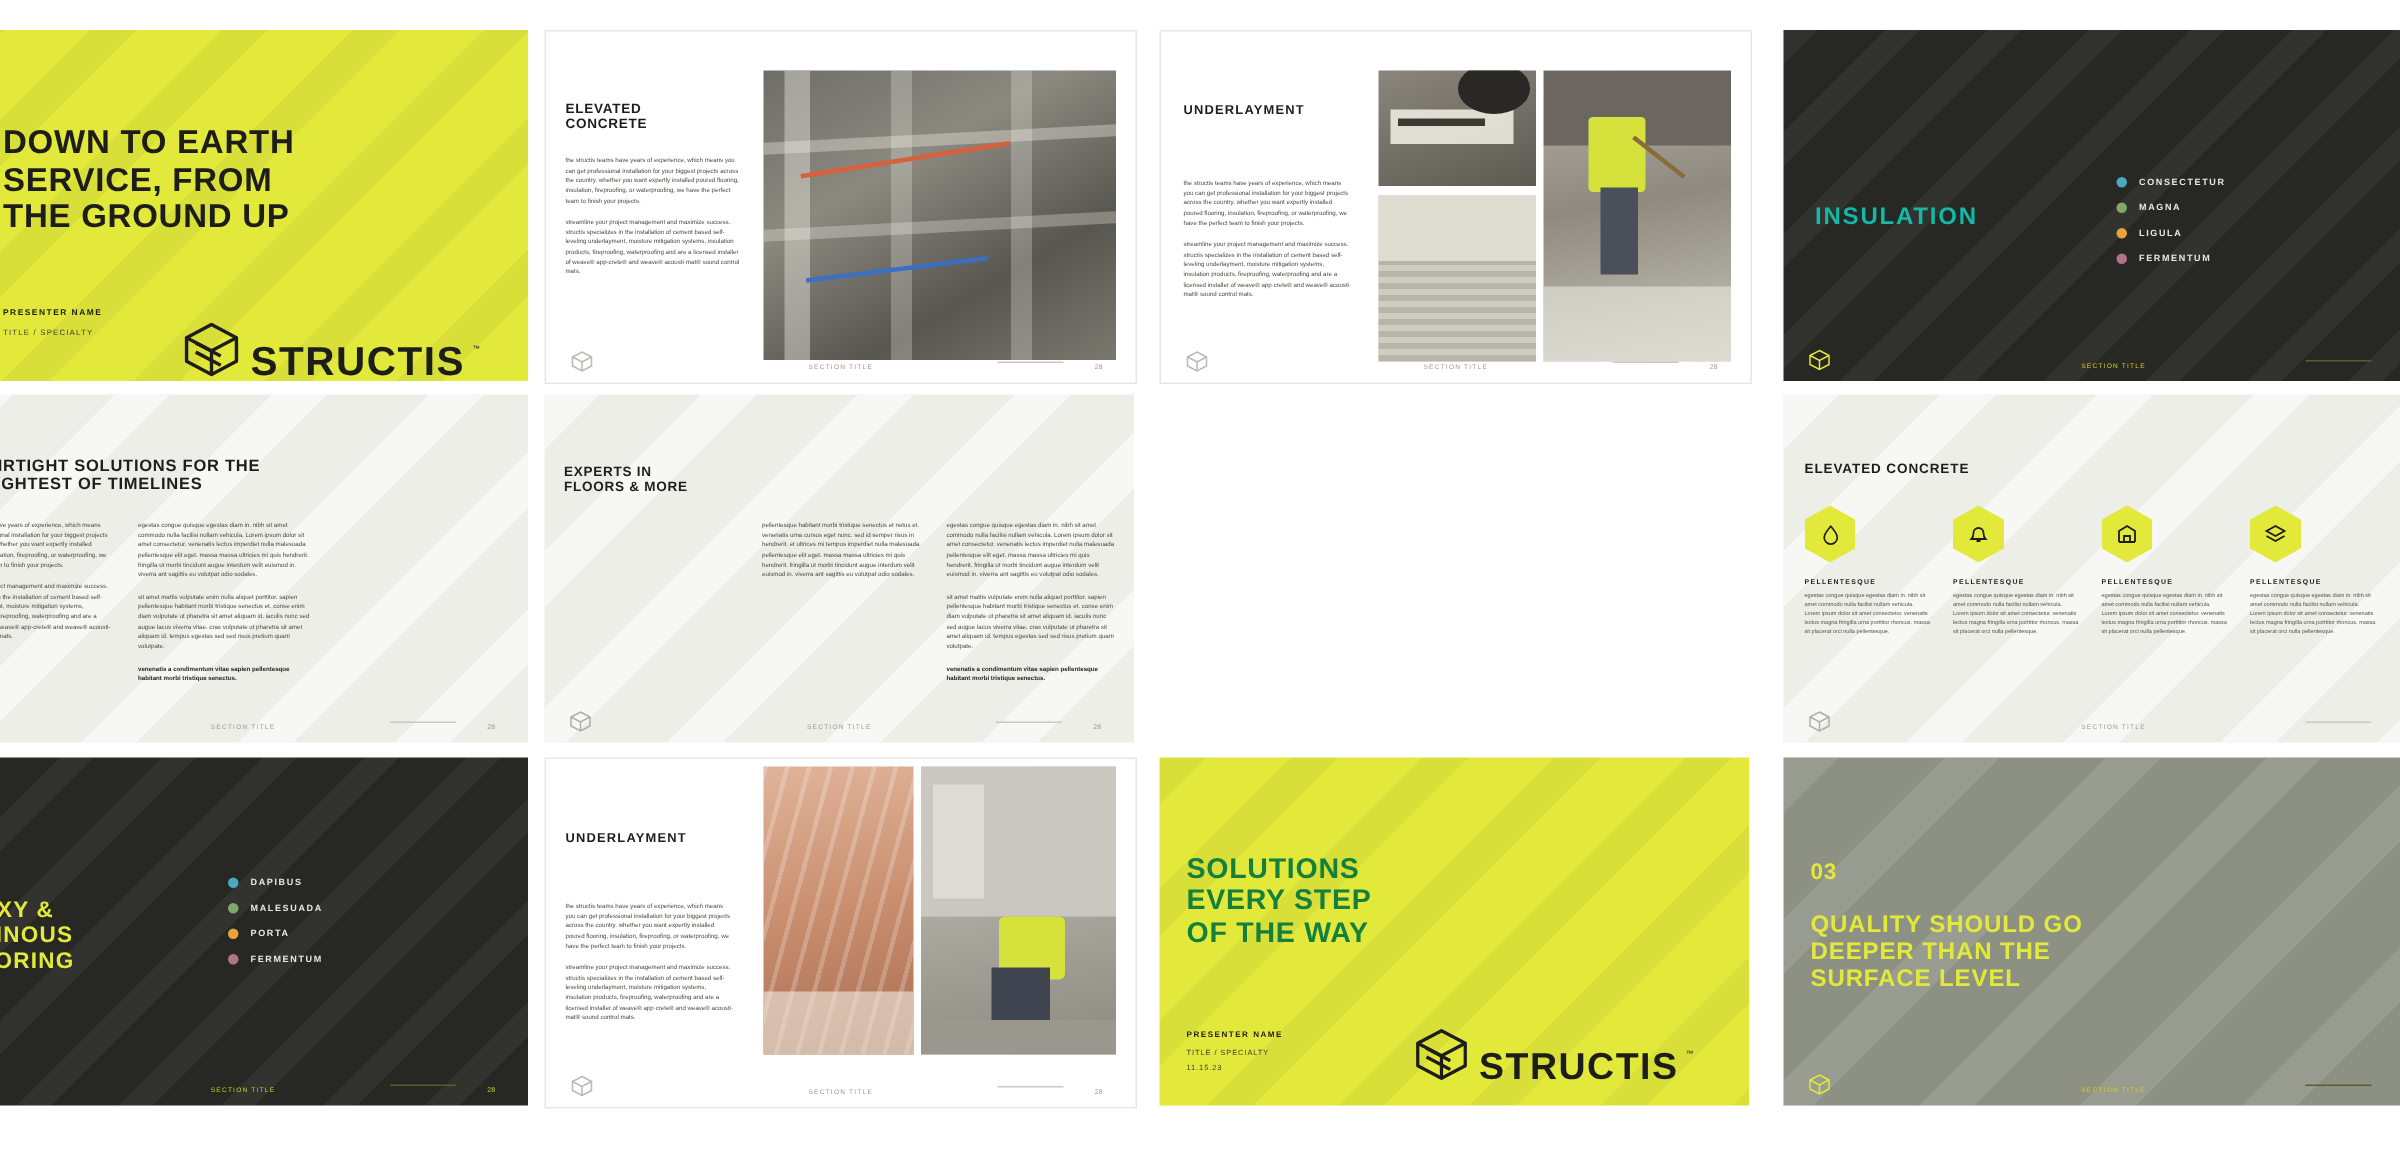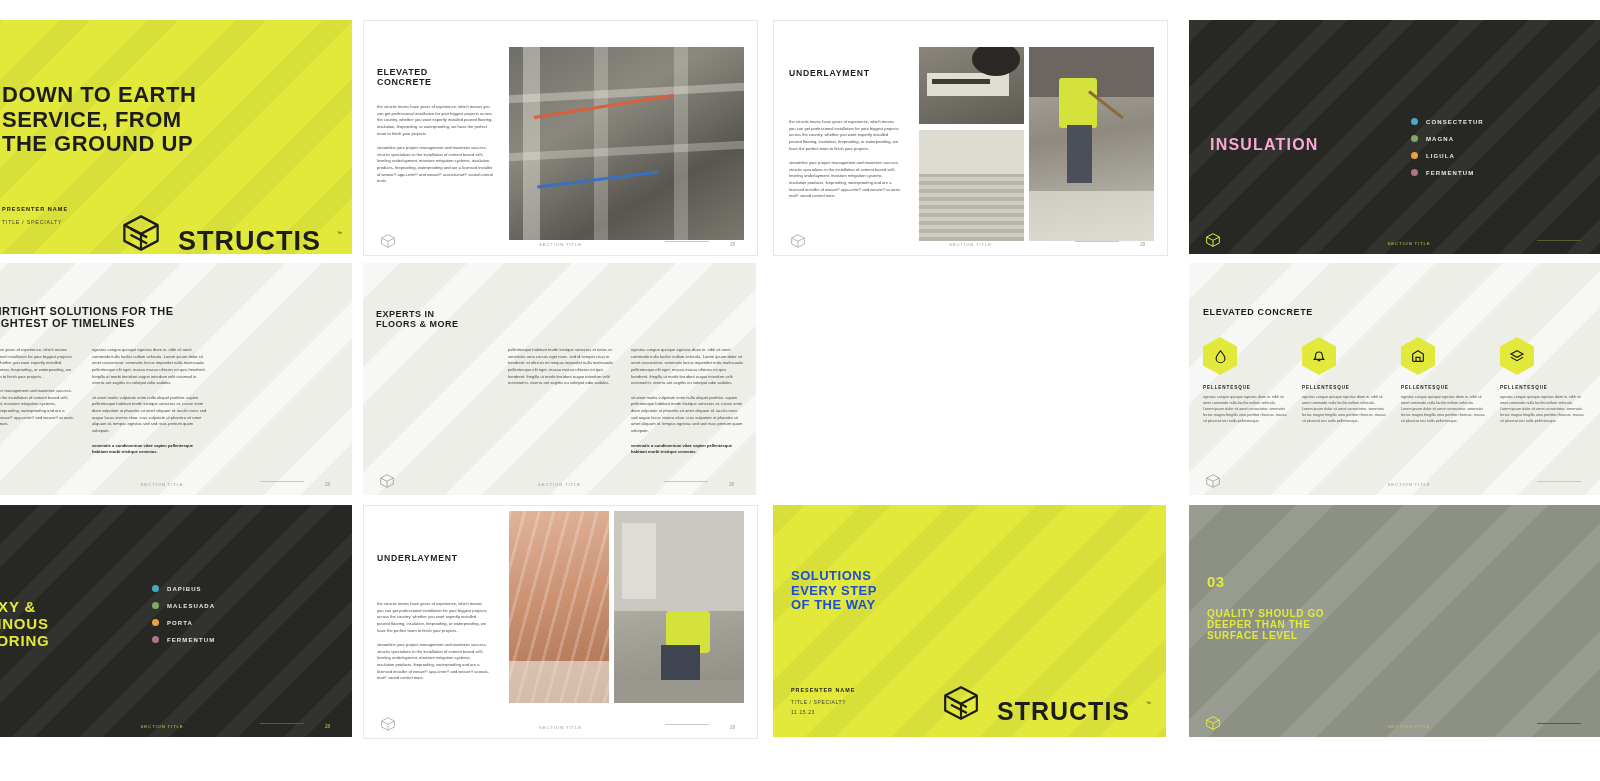--- a/index.html
+++ b/index.html
@@ -42,21 +42,21 @@
   
   .legend-item{display:flex;align-items:center;gap:8px;margin-bottom:10px;}
   .dot{width:7px;height:7px;border-radius:50%;flex:0 0 auto;}
   .legend-label{font-size:6px;font-weight:bold;letter-spacing:1.1px;color:#e8e8e2;}
   .hexbox{width:34px;height:38px;background:#e2e93b;clip-path:polygon(50% 0,100% 25%,100% 75%,50% 100%,0 75%,0 25%);display:flex;align-items:center;justify-content:center;}
   .feat-title{font-size:4.6px;font-weight:bold;letter-spacing:.9px;color:#1d1d1b;margin:10px 0 5px;}
   .feat-body{font-size:3.7px;line-height:1.6;color:#55554f;}
 
   .photo{background:#b9b5ad;position:relative;overflow:hidden;}
 
-  .brand-wrap{display:flex;align-items:center;gap:16px;}
+  .brand-wrap{display:flex;align-items:center;gap:5px;}
   .tm{font-size:5px;vertical-align:super;}
 </style>
 </head>
 <body>
 
 <div class="deck">
 
   <div class="slide" style="left:-28px;top:20px;width:380px;height:234px;background:#e2e93b;">
     <div class="chev-y"></div>
     <div class="ttl" style="position:absolute;left:30px;top:47px;width:300px;font-size:22px;color:#1d1d1b;white-space:pre-line;">DOWN TO EARTH
@@ -140,21 +140,21 @@
           </g>
         </svg>
       <span class="foot-sec">SECTION TITLE</span>
       <span class="foot-rule"></span>
       <span class="foot-num">28</span>
     </div>
   </div>
 
   <div class="slide" style="left:1189px;top:20px;width:440px;height:234px;background:#272724;">
     <div class="chev-d"></div>
-    <div class="ttl" style="position:absolute;left:21px;top:100px;font-size:16px;color:#f9a8d4;letter-spacing:1.2px;">INSULATION</div>
+    <div class="ttl" style="position:absolute;left:21px;top:100px;font-size:16px;color:#14b8a6;letter-spacing:1.2px;">INSULATION</div>
     <div style="position:absolute;left:222px;top:98px;">
       <div class="legend-item">
           <span class="dot" style="background:#4aa8c4"></span>
           <span class="legend-label">CONSECTETUR</span>
         </div>
       <div class="legend-item">
           <span class="dot" style="background:#7fa86a"></span>
           <span class="legend-label">MAGNA</span>
         </div>
       <div class="legend-item">
@@ -342,21 +342,21 @@
           </g>
         </svg>
       <span class="foot-sec">SECTION TITLE</span>
       <span class="foot-rule"></span>
       <span class="foot-num">28</span>
     </div>
   </div>
 
   <div class="slide" style="left:773px;top:505px;width:393px;height:232px;background:#e2e93b;">
     <div class="chev-y"></div>
-    <div class="ttl" style="position:absolute;left:18px;top:48px;font-size:13px;color:#1d4ed8;white-space:pre-line;">SOLUTIONS
+    <div class="ttl" style="position:absolute;left:18px;top:48px;font-size:19px;color:#15803d;white-space:pre-line;">SOLUTIONS
 EVERY STEP
 OF THE WAY</div>
     <div style="position:absolute;left:18px;top:182px;font-size:5.4px;font-weight:bold;letter-spacing:1px;color:#1d1d1b;">PRESENTER NAME</div>
     <div style="position:absolute;left:18px;top:194px;font-size:5px;letter-spacing:.6px;color:#3c3c33;">TITLE / SPECIALTY</div>
     <div style="position:absolute;left:18px;top:204px;font-size:5px;letter-spacing:.6px;color:#3c3c33;">11.15.23</div>
     <div class="brand-wrap" style="position:absolute;left:168px;top:176px;">
       <svg width="40" height="40" viewBox="0 0 48 48">
         <g fill="none" stroke="#1d1d1b" stroke-width="2.6" stroke-linejoin="round">
           <path d="M24 5 L43 15 L43 33 L24 43 L5 33 L5 15 Z"></path>
           <path d="M5 15 L24 25 L43 15"></path>
@@ -366,21 +366,21 @@
         </g>
       </svg>
       <span class="ttl" style="font-size:25px;color:#1d1d1b;letter-spacing:1px;">STRUCTIS</span>
       <span class="tm" style="color:#1d1d1b;">™</span>
     </div>
   </div>
 
   <div class="slide" style="left:1189px;top:505px;width:440px;height:232px;background:#8d9184;">
     <div class="chev-olive"></div>
     <div class="ttl" style="position:absolute;left:18px;top:53px;font-size:15px;color:#e2e93b;">03</div>
-    <div class="ttl" style="position:absolute;left:18px;top:87px;font-size:10px;color:#e2e93b;white-space:pre-line;letter-spacing:.6px;">QUALITY SHOULD GO
+    <div class="ttl" style="position:absolute;left:18px;top:87px;font-size:16px;color:#e2e93b;white-space:pre-line;letter-spacing:.6px;">QUALITY SHOULD GO
 DEEPER THAN THE
 SURFACE LEVEL</div>
     <div class="footer">
       <svg class="foot-logo" viewBox="0 0 48 48">
           <g fill="none" stroke="#e2e93b" stroke-width="3">
             <path d="M24 5 L43 15 L43 33 L24 43 L5 33 L5 15 Z"></path>
             <path d="M5 15 L24 25 L43 15"></path>
             <path d="M24 25 L24 43"></path>
           </g>
         </svg>

